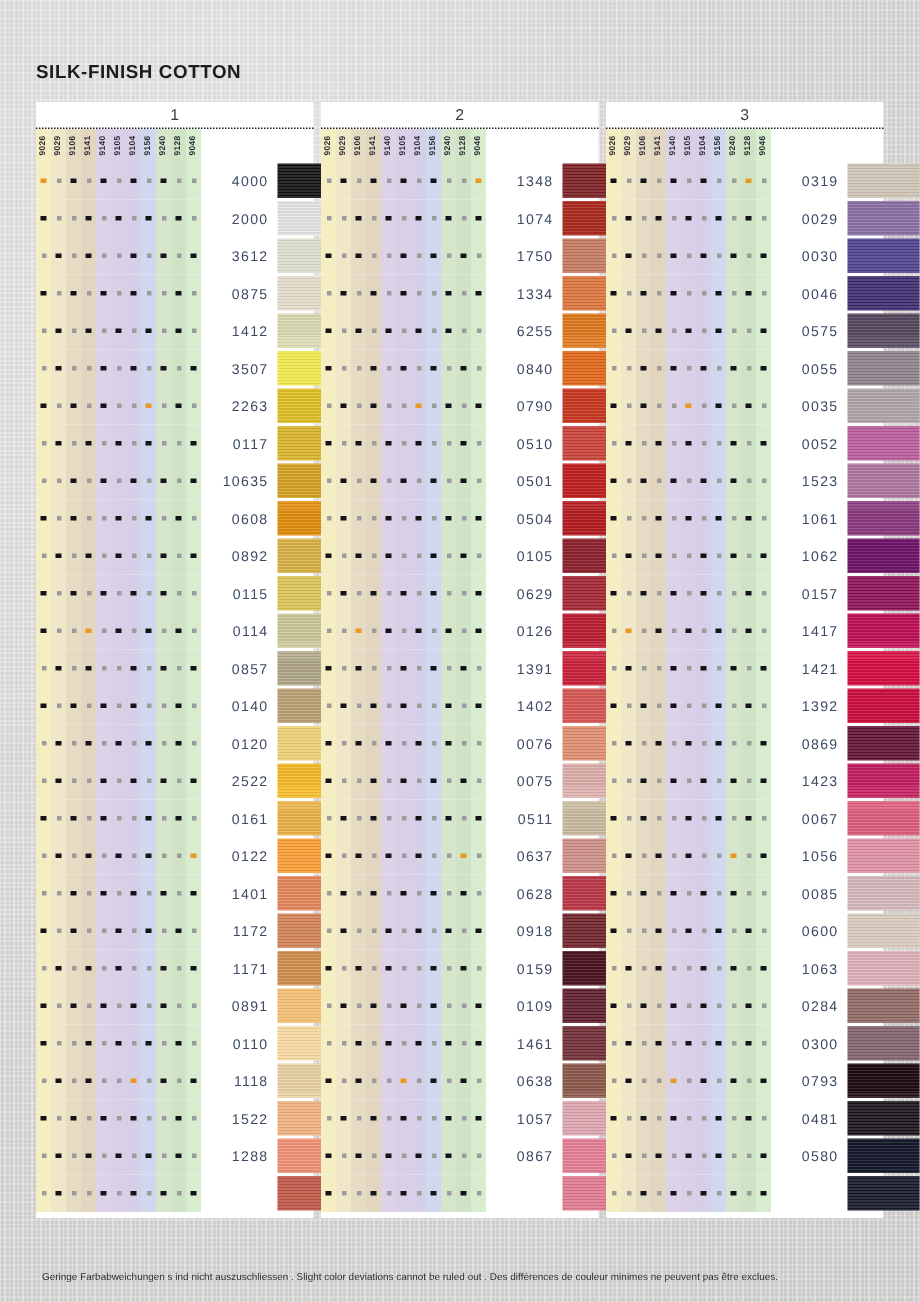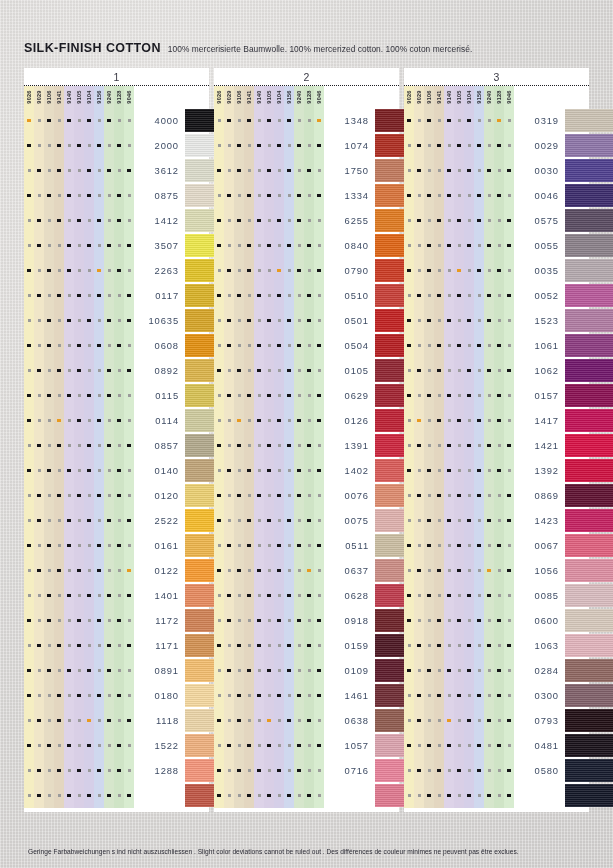--- a/index.html
+++ b/index.html
@@ -108,21 +108,20 @@
 </style>
 </head>
 <body>
 
 <div class="paper-texture"></div>
 
 <div class="sheet">
 
   <div class="title-row">
     <div class="title-main">SILK-FINISH COTTON</div>
-    <div class="title-sub">100% mercerisierte Baumwolle. 100% mercerized cotton. 100% coton mercerisé.</div>
   </div>
 
   <div class="columns" id="columns">
       <div class="col">
         <div class="col-head">
           <div class="col-head-num">1</div>
         </div>
         <div class="col-body">
           <div class="code-strip">
             <div class="code-chip" style="background: rgb(245, 238, 194);">
@@ -1086,21 +1085,21 @@
                 <div class="mcell" style="background: rgb(214, 230, 204);">
                   <div class="dot"></div>
                 </div>
                 <div class="mcell" style="background: rgb(207, 228, 198);">
                   <div class="dot on"></div>
                 </div>
                 <div class="mcell" style="background: rgb(216, 236, 208);">
                   <div class="dot"></div>
                 </div>
               </div>
-              <div class="num">0180</div>
+              <div class="num">0110</div>
               <div class="swatch" style="background: rgb(245, 216, 159);"></div>
             </div>
             <div class="row">
               <div class="matrix">
                 <div class="mcell" style="background: rgb(245, 238, 194);">
                   <div class="dot"></div>
                 </div>
                 <div class="mcell" style="background: rgb(240, 230, 200);">
                   <div class="dot on"></div>
                 </div>
@@ -2339,21 +2338,21 @@
                 <div class="mcell" style="background: rgb(214, 230, 204);">
                   <div class="dot on"></div>
                 </div>
                 <div class="mcell" style="background: rgb(207, 228, 198);">
                   <div class="dot"></div>
                 </div>
                 <div class="mcell" style="background: rgb(216, 236, 208);">
                   <div class="dot"></div>
                 </div>
               </div>
-              <div class="num">0716</div>
+              <div class="num">0867</div>
               <div class="swatch" style="background: rgb(232, 130, 154);"></div>
             </div>
             <div class="row">
               <div class="matrix">
                 <div class="mcell" style="background: rgb(245, 238, 194);">
                   <div class="dot on"></div>
                 </div>
                 <div class="mcell" style="background: rgb(240, 230, 200);">
                   <div class="dot"></div>
                 </div>

